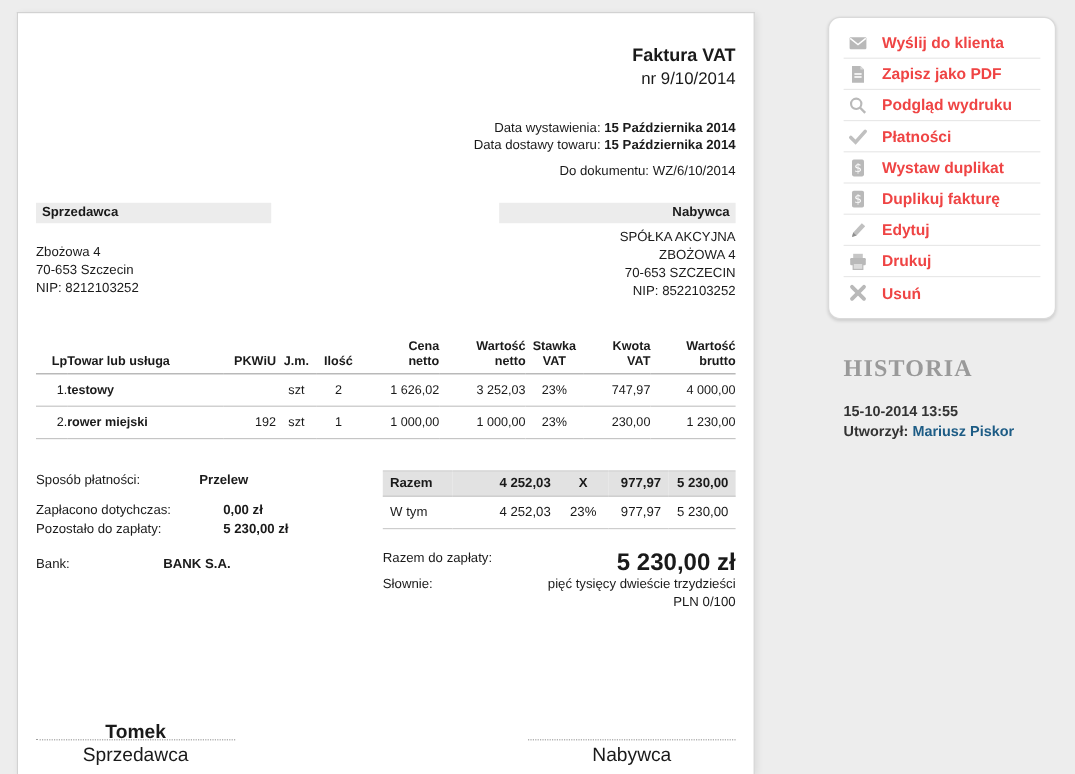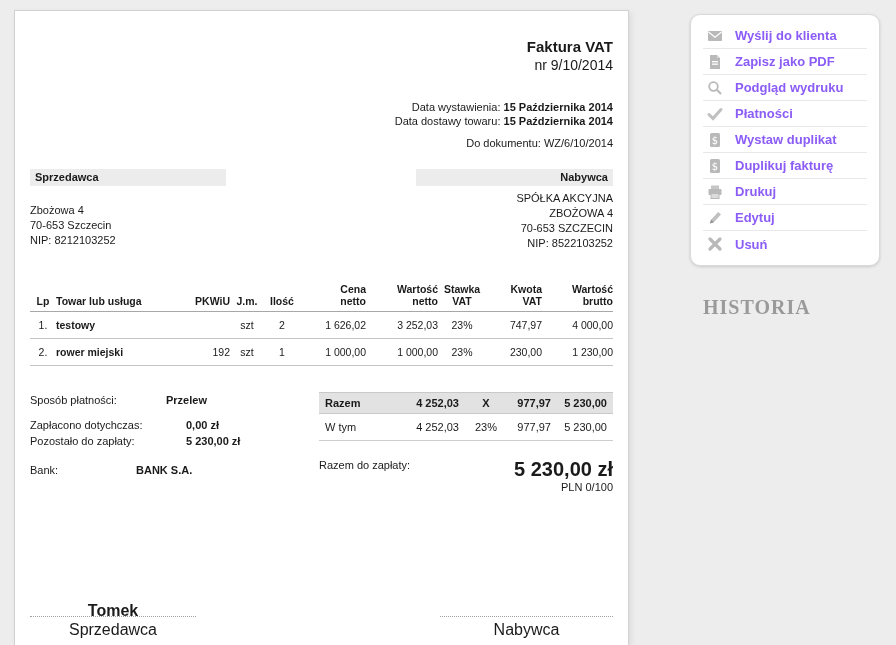--- a/index.html
+++ b/index.html
@@ -36,21 +36,21 @@
   .addr { font-size:11px; line-height:15px; }
   .addr.seller { margin-top:17px; }
   .addr.buyer  { margin-top:5px; text-align:right; }
 
   
   table.items { width:583px; margin-top:32px; border-collapse:collapse; table-layout:fixed; font-size:10.5px; }
   table.items th { font-weight:bold; vertical-align:bottom; padding-bottom:4px; white-space:pre-line; line-height:12px; }
   table.items thead tr { border-bottom:1px solid #a8a8a8; }
   table.items tbody tr { border-bottom:1px solid #c5c5c5; }
   table.items td { height:27px; vertical-align:middle; }
-  .c-lp     { width:26px;  text-align:center; }
+  .c-lp     { width:26px;  text-align:right; }
   .c-name   { width:130px; text-align:left; }
   .c-pkwiu  { width:44px;  text-align:right; }
   .c-jm     { width:34px;  text-align:center; }
   .c-ilosc  { width:36px;  text-align:center; }
   .c-cena   { width:66px;  text-align:right; }
   .c-wnetto { width:72px;  text-align:right; }
   .c-stawka { width:48px;  text-align:center; }
   .c-kwota  { width:56px;  text-align:right; }
   .c-brutto { width:71px;  text-align:right; }
   td.c-name { font-weight:bold; }
@@ -101,21 +101,21 @@
     background:#fff; border:1px solid #dadada; border-radius:10px;
     padding:8px 0; box-shadow:0 1px 3px rgba(0,0,0,0.15);
   }
   .panel ul { list-style:none; }
   .panel li {
     display:flex; align-items:center; height:26px; margin:0 12px;
     border-bottom:1px solid #e8e8e8; cursor:pointer;
   }
   .panel li:last-child { border-bottom:none; }
   .panel .ico { width:16px; height:16px; margin:0 12px 0 4px; flex:none; }
-  .panel .albl { font-size:13px; font-weight:bold; color:#8b5cf6; }
+  .panel .albl { font-size:13px; font-weight:bold; color:#ef4444; }
 
   
   .history { position:absolute; left:703px; top:296px; width:180px; }
   .history h2 {
     font-family:"Liberation Serif","DejaVu Serif",serif;
     font-size:20px; font-weight:bold; color:#9a9a9a; letter-spacing:1px;
   }
   .hist-entry { margin-top:16px; font-size:12px; line-height:16px; color:#333; }
   .hist-date { font-weight:bold; }
   .hist-by { font-weight:bold; }
@@ -249,20 +249,24 @@
             <td class="s-brutto">5 230,00</td>
           </tr>
         </tbody>
           </table>
 
         <div class="totals">
           <div class="line">
             <span class="tlbl">Razem do zapłaty:</span>
             <span class="grand">5 230,00 zł</span>
           </div>
+          <div class="line">
+            <span class="tlbl">Słownie:</span>
+            <span class="words">pięć tysięcy dwieście trzydzieści</span>
+          </div>
           <div class="pln">PLN 0/100</div>
         </div>
       </div>
     </div>
 
     <div class="signatures">
       <div class="sig left">
         <div class="sig-name">Tomek</div>
         <div class="sig-role">Sprzedawca</div>
       </div>
@@ -315,37 +319,44 @@
     </li>
     <li>
       <svg class="ico" viewBox="0 0 16 16">
           <rect x="3" y="1" width="10" height="14" rx="1.5" fill="#b9b9b9"></rect>
           <text x="8" y="11.5" text-anchor="middle" font-size="10" font-family="DejaVu Sans" fill="#fff">$</text>
         </svg>
       <span class="albl">Duplikuj fakturę</span>
     </li>
     <li>
       <svg class="ico" viewBox="0 0 16 16">
+          <path d="M3 13.5 L4 9.8 L11.2 2 L14 4.6 L6.8 12.2 Z" fill="#c0c0c0"></path>
+          <path d="M3 13.5 L4 9.8 L6.8 12.2 Z" fill="#8f8f8f"></path>
+        </svg>
+      <span class="albl">Edytuj</span>
+    </li>
+    <li>
+      <svg class="ico" viewBox="0 0 16 16">
           <rect x="4" y="1.5" width="8" height="4" fill="#c6c6c6"></rect>
           <rect x="1.5" y="5" width="13" height="6" rx="1" fill="#b9b9b9"></rect>
           <rect x="4" y="9.5" width="8" height="5" fill="#dcdcdc" stroke="#b9b9b9"></rect>
         </svg>
       <span class="albl">Drukuj</span>
     </li>
     <li>
       <svg class="ico" viewBox="0 0 16 16">
-          <path d="M3 13.5 L4 9.8 L11.2 2 L14 4.6 L6.8 12.2 Z" fill="#c0c0c0"></path>
-          <path d="M3 13.5 L4 9.8 L6.8 12.2 Z" fill="#8f8f8f"></path>
-        </svg>
-      <span class="albl">Edytuj</span>
-    </li>
-    <li>
-      <svg class="ico" viewBox="0 0 16 16">
           <path d="M3 3 L13 13 M13 3 L3 13" stroke="#b9b9b9" stroke-width="3.2" stroke-linecap="round"></path>
         </svg>
       <span class="albl">Usuń</span>
     </li>
   </ul>
 </div>
 
 <div class="history">
   <h2>HISTORIA</h2>
+  <div class="hist-entry">
+    <div class="hist-date">15-10-2014 13:55</div>
+    <div>
+      <span class="hist-by">Utworzył:</span>
+      <span class="hist-user">Mariusz Piskor</span>
+    </div>
+  </div>
 </div>
 
 </body></html>

